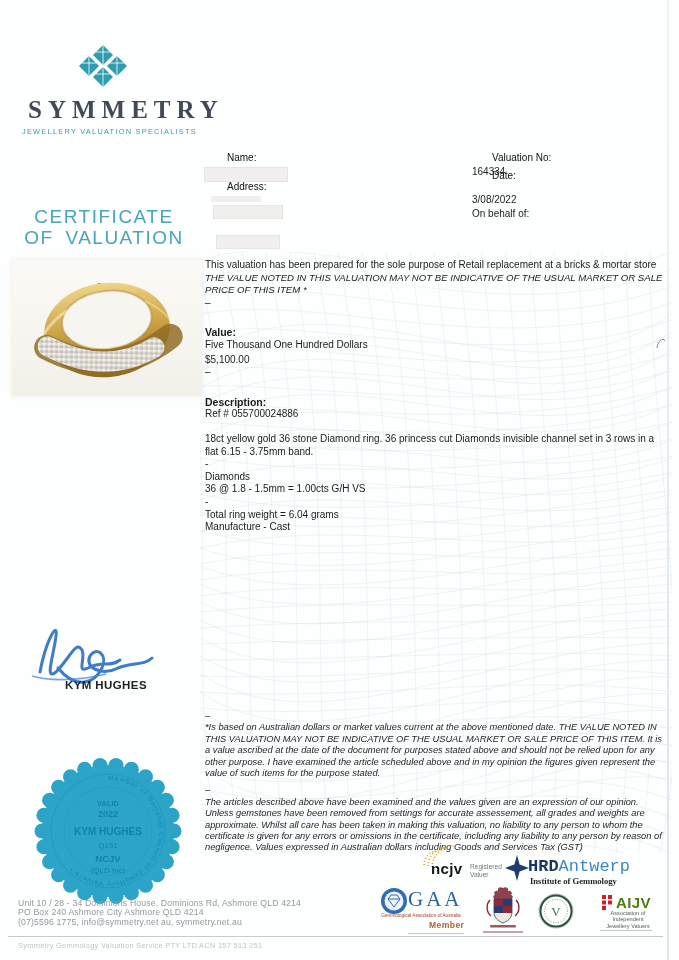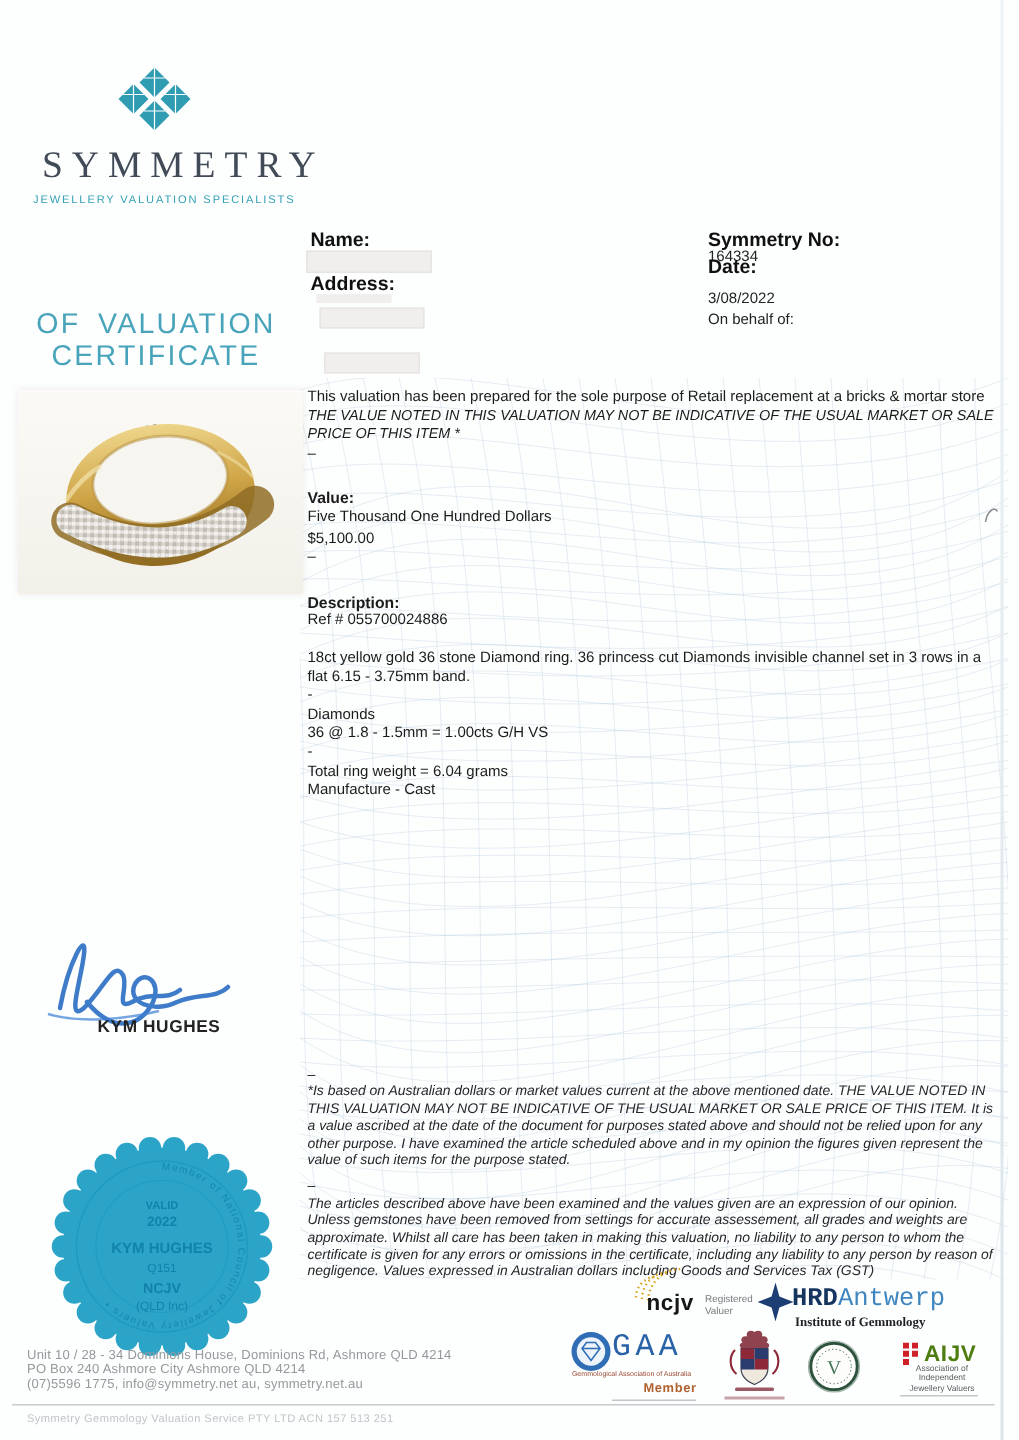--- a/index.html
+++ b/index.html
@@ -1,31 +1,31 @@
 <!DOCTYPE html>
 <html><head>
 <meta charset="utf-8">
 <style>
   html,body{margin:0;padding:0;background:#ffffff;}
   .page{position:relative;width:679px;height:960px;background:#fdfefe;overflow:hidden;
         font-family:"Liberation Sans",sans-serif;color:#1c1c1c;}
   .abs{position:absolute;}
   
   .brand{left:22px;top:44px;width:162px;text-align:center;}
-  .brand-name{font-family:"Liberation Serif",serif;font-size:25px;font-weight:400;color:#414a57;
+  .brand-name{font-family:"Liberation Serif",serif;font-size:25px;font-weight:700;color:#414a57;
               letter-spacing:6px;text-indent:6px;margin-top:2px;}
   .brand-tag{font-size:7.4px;color:#34a0b6;letter-spacing:1.25px;margin-top:3px;white-space:nowrap;}
   
   .cert-title{left:8px;top:206px;width:192px;text-align:center;font-size:19px;color:#48a4ba;
               letter-spacing:1.5px;line-height:21px;word-spacing:5px;font-weight:400;}
   
   .photo{left:12px;top:260px;width:190px;height:136px;background:linear-gradient(180deg,#fbfaf6,#f2f0e9);
          box-shadow:0 0 5px rgba(120,120,110,.15);}
   
-  .lbl{font-size:13px;font-weight:bold;color:#101010;}
+  .lbl{font-size:10px;font-weight:normal;color:#101010;margin-left:20px;}
   .val{font-size:10px;color:#222;}
   .redact{background:#f1efed;border:1px solid #e7e4e1;}
   
   .guilloche{left:200px;top:252px;width:472px;height:601px;}
   
   .content{left:205px;top:259px;width:458px;font-size:10px;line-height:12.6px;color:#1b1b1b;}
   .content .b{font-weight:bold;font-size:10.5px;}
   .content .i{font-style:italic;font-size:9.6px;}
   .mt2{margin-top:2px;} .mt3{margin-top:17px;} .mt12{margin-top:12px;}
   
@@ -40,21 +40,21 @@
   .divider{left:8px;top:936px;width:655px;height:1px;background:#c7cbce;}
   .fineprint{left:18px;top:941px;font-size:7.4px;color:#c0c5c9;letter-spacing:.3px;}
   .edge-line{left:667px;top:0;width:2px;height:960px;background:linear-gradient(180deg,#eef3f5,#dbe5ea);}
   
   .ncjv-text{left:431px;top:860px;font-size:15px;font-weight:bold;color:#161616;letter-spacing:.4px;}
   .ncjv-cap{left:470px;top:863px;font-size:6.6px;line-height:7.6px;color:#76797c;}
   .hrd-title{left:528px;top:857px;font-family:Liberation Mono, monospace;font-size:17px;white-space:nowrap;}
   .hrd-bold{font-weight:bold;color:#15355f;}
   .hrd-light{color:#3f86c0;}
   .hrd-cap{left:530px;top:876px;font-family:"Liberation Serif",serif;font-size:8.6px;font-weight:bold;color:#1e2125;}
-  .gaa-text{left:408px;top:887px;font-family:Liberation Mono, monospace;font-size:21px;color:#2a62a8;letter-spacing:3px;}
+  .gaa-text{left:408px;top:887px;font-family:Liberation Serif, serif;font-size:21px;color:#2a62a8;letter-spacing:3px;}
   .gaa-cap{left:377px;top:913px;width:88px;text-align:center;font-size:4.7px;color:#9a4a33;}
   .gaa-member{left:429px;top:920px;font-size:8.6px;font-weight:bold;color:#b06330;letter-spacing:.4px;}
   .shortline{height:1px;background:#c3c7ca;}
   .aijv-text{left:616px;top:894px;font-size:15px;font-weight:bold;color:#4d7c0f;letter-spacing:.4px;}
   .aijv-cap{left:605px;top:910px;width:46px;text-align:center;font-size:5.6px;line-height:6.4px;color:#5a5d60;}
   .gl{fill:none;stroke:#a3c2d8;stroke-width:.55;opacity:.33;}
 </style>
 </head>
 <body>
 
@@ -164,22 +164,22 @@
         <path d="M10 19 H24 M17 12 V32"></path>
         <path d="M38 19 H52 M45 12 V32"></path>
         <path d="M24 30 H38 M31 23 V43"></path>
       </g>
     </svg>
     <div class="brand-name">SYMMETRY</div>
     <div class="brand-tag">JEWELLERY VALUATION SPECIALISTS</div>
   </div>
 
   <div class="abs cert-title">
+    <div>CERTIFICATE</div>
     <div>OF VALUATION</div>
-    <div>CERTIFICATE</div>
   </div>
 
   <div class="abs photo">
     <svg width="190" height="136" viewBox="0 0 190 136">
       <defs>
         <linearGradient id="goldg" x1="0" y1="0" x2="0" y2="1">
           <stop offset="0" stop-color="#edd astonish"></stop>
           <stop offset="0" stop-color="#eed58a"></stop>
           <stop offset="0.45" stop-color="#cfa548"></stop>
           <stop offset="0.8" stop-color="#a67c28"></stop>
@@ -204,21 +204,21 @@
     </svg>
   </div>
 
   <div class="abs lbl" style="left:207px;top:152px;">Name:</div>
   <div class="abs redact" style="left:204px;top:167px;width:82px;height:13px;"></div>
   <div class="abs lbl" style="left:207px;top:181px;">Address:</div>
   <div class="abs" style="left:211px;top:196px;width:50px;height:6px;background:#ecebe9;opacity:.8;"></div>
   <div class="abs redact" style="left:213px;top:205px;width:68px;height:12px;"></div>
   <div class="abs redact" style="left:216px;top:235px;width:62px;height:12px;"></div>
 
-  <div class="abs lbl" style="left:472px;top:152px;">Symmetry No:</div>
+  <div class="abs lbl" style="left:472px;top:152px;">Valuation No:</div>
   <div class="abs val" style="left:472px;top:166px;">164334</div>
   <div class="abs lbl" style="left:472px;top:170px;">Date:</div>
   <div class="abs val" style="left:472px;top:194px;">3/08/2022</div>
   <div class="abs val" style="left:472px;top:208px;">On behalf of:</div>
 
   <div class="abs content">
     <div>This valuation has been prepared for the sole purpose of Retail replacement at a bricks &amp; mortar store</div>
     <div class="i">THE VALUE NOTED IN THIS VALUATION MAY NOT BE INDICATIVE OF THE USUAL MARKET OR SALE PRICE OF THIS ITEM *</div>
     <div>–</div>
     <div class="b mt3">Value:</div>

